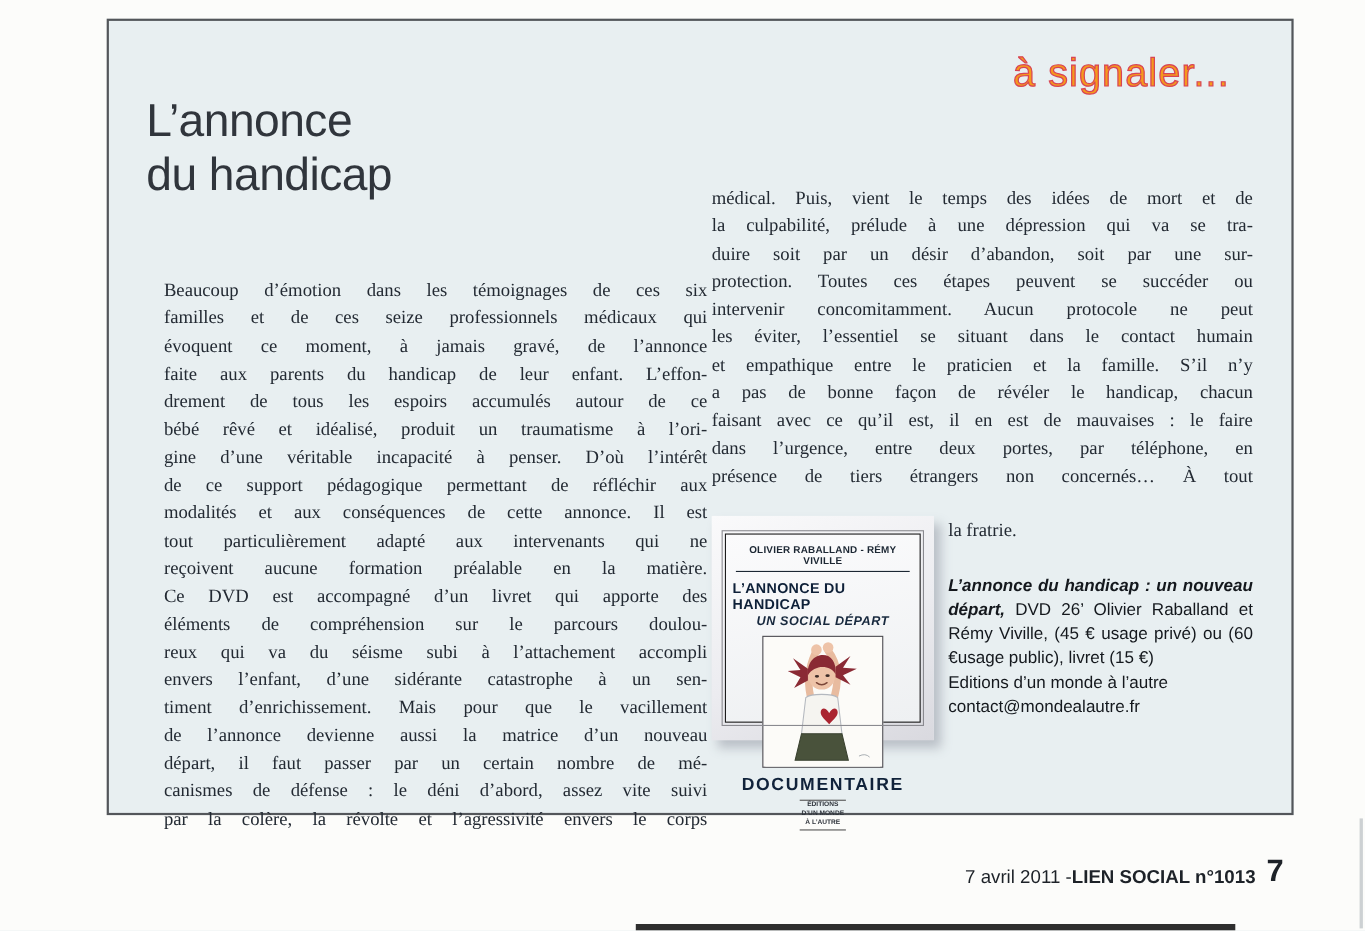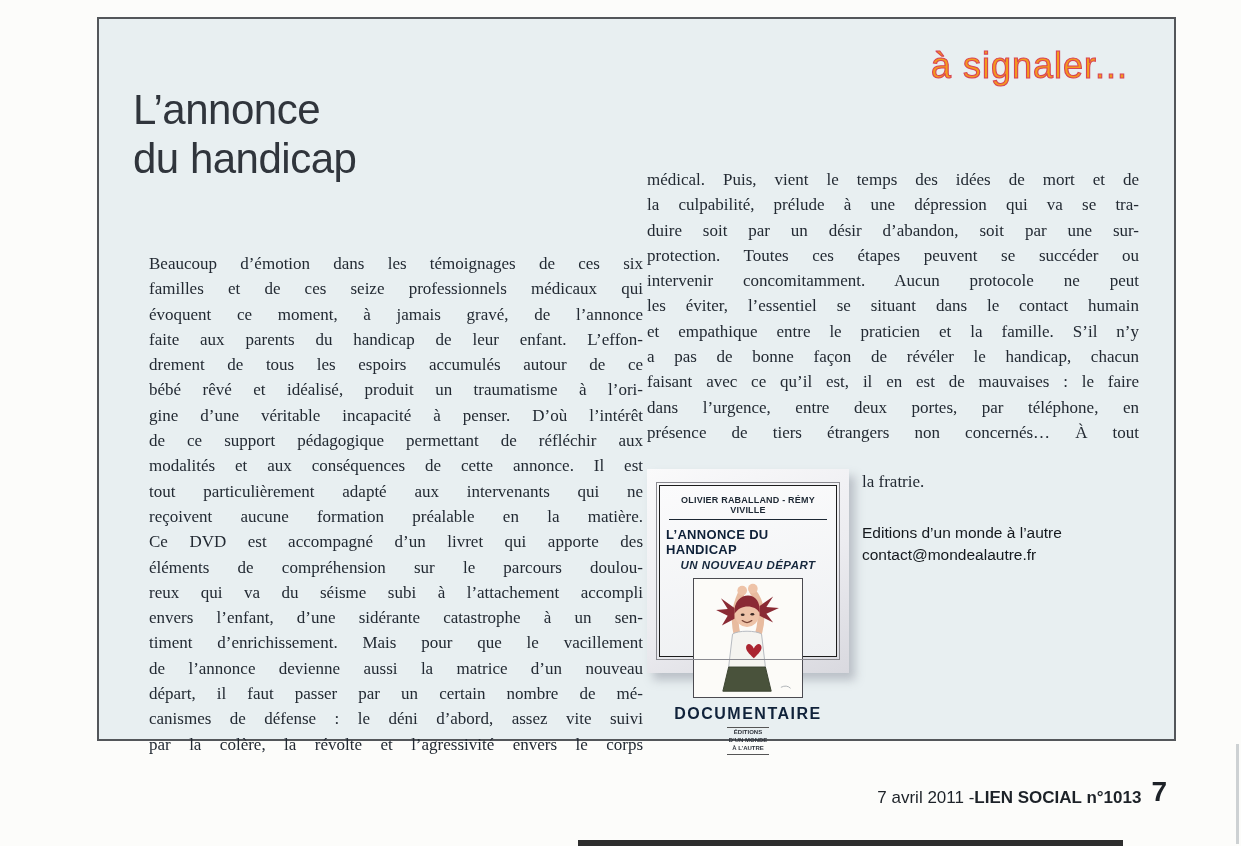--- a/index.html
+++ b/index.html
@@ -3,21 +3,21 @@
 <meta charset="utf-8">
 <style>
   * { margin:0; padding:0; box-sizing:border-box; }
   html,body { width:1241px; height:846px; }
   body { background:#fcfcfa; position:relative; overflow:hidden;
          font-family:"Liberation Sans", sans-serif; }
 
   .panel { position:absolute; left:97px; top:17px; width:1079px; height:724px;
            background:#e8eff1; border:2px solid #53565a; }
 
-  .signaler { position:absolute; top:26px; right:46px;
+  .signaler { position:absolute; top:26px; right:56px;
               font-size:36px; letter-spacing:1px;
               color:#f5991c; -webkit-text-stroke:1.1px #d84455; }
 
   .title { position:absolute; left:34px; top:66px;
            font-size:42px; line-height:1.17; font-weight:400;
            color:#30353c; letter-spacing:-0.5px; white-space:pre-line; }
 
   .body-text { font-family:"Liberation Serif", serif; font-size:17px;
                line-height:25.3px; color:#232a33; white-space:pre-line;
                text-align:justify; }
@@ -114,21 +114,21 @@
 faisant avec ce qu’il est, il en est de mauvaises : le faire
 dans l’urgence, entre deux portes, par téléphone, en
 présence de tiers étrangers non concernés… À tout</div>
 
     <div class="rt-bottom">
 
       <div class="dvd-cover">
         <div class="cover-frame">
           <div class="cover-authors">OLIVIER RABALLAND - RÉMY VIVILLE</div>
           <div class="cover-title">L’ANNONCE DU HANDICAP</div>
-          <div class="cover-subtitle">UN NOUVEAU DÉPART</div>
+          <div class="cover-subtitle">UN SOCIAL DÉPART</div>
           <div class="cover-illus">
             <svg viewBox="0 0 108 122" xmlns="http://www.w3.org/2000/svg">
               <rect x="0" y="0" width="108" height="122" fill="#fcfbf8"></rect>
 
               <path d="M44,62 C39,46 40,30 47,15" stroke="#e8bb9f" stroke-width="7" stroke-linecap="round" fill="none"></path>
               <path d="M63,62 C69,45 70,27 59,13" stroke="#e8bb9f" stroke-width="7" stroke-linecap="round" fill="none"></path>
               <circle cx="48" cy="12" r="5" fill="#eec3a8"></circle>
               <circle cx="59" cy="10" r="5" fill="#eec3a8"></circle>
 
               <path d="M40,30 L26,20 L33,31 L21,32 L33,38 L27,48 L40,41 Z" fill="#8a2a34"></path>
@@ -152,20 +152,21 @@
           <div class="cover-publisher">ÉDITIONS
 D’UN MONDE
 À L’AUTRE</div>
         </div>
       </div>
 
       <div class="wrap-col">
         <div class="body-text wrap-last">la fratrie.</div>
 
         <div class="caption">
+          <p class="caption-body"><span class="bi">L’annonce du handicap : un nouveau départ,</span><span> DVD 26’ Olivier Raballand et Rémy Viville, (45 € usage privé) ou (60 €usage public), livret (15 €)</span></p>
           <div>Editions d’un monde à l’autre</div>
           <div>contact@mondealautre.fr</div>
         </div>
       </div>
 
     </div>
   </div>
 </div>
 
 <div class="footer">

